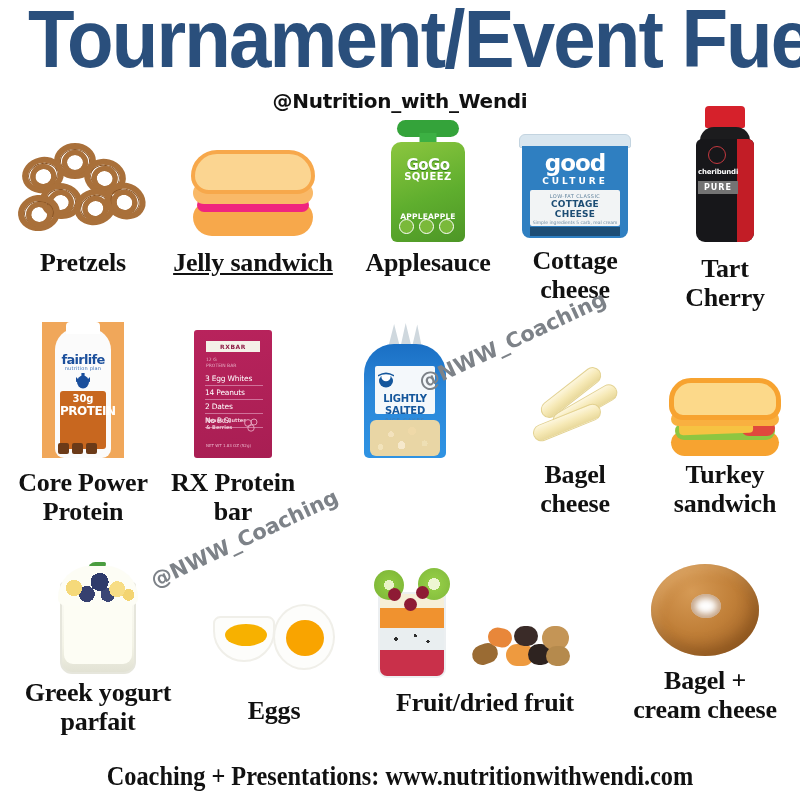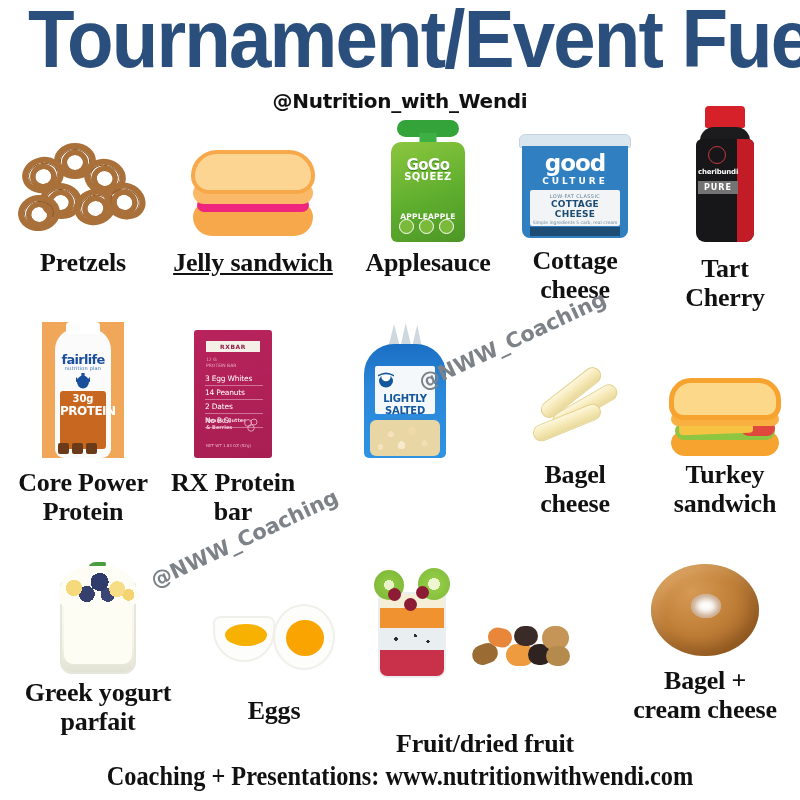--- a/index.html
+++ b/index.html
@@ -725,21 +725,21 @@
               <div class="yolk"></div>
             </div>
           <div class="half e2">
               <div class="yolk"></div>
             </div>
         </div>
       </div>
       <div class="caption" style="margin-top:16px;">Eggs</div>
     </div>
 
-    <div class="cell" style="left:360px; top:558px; width:250px;gap:41px;">
+    <div class="cell" style="left:360px; top:558px; width:250px;">
       <div class="art" style="height:126px; width:250px; position:relative;">
         <div class="fruitcup" style="position:absolute; left:12px; bottom:6px;">
           <div class="cup">
             <div class="l-cr"></div>
               <div class="l-or"></div>
             <div class="l-drag"></div>
               <div class="l-red"></div>
           </div>
           <div class="kiwi1"></div>
             <div class="kiwi2"></div>

